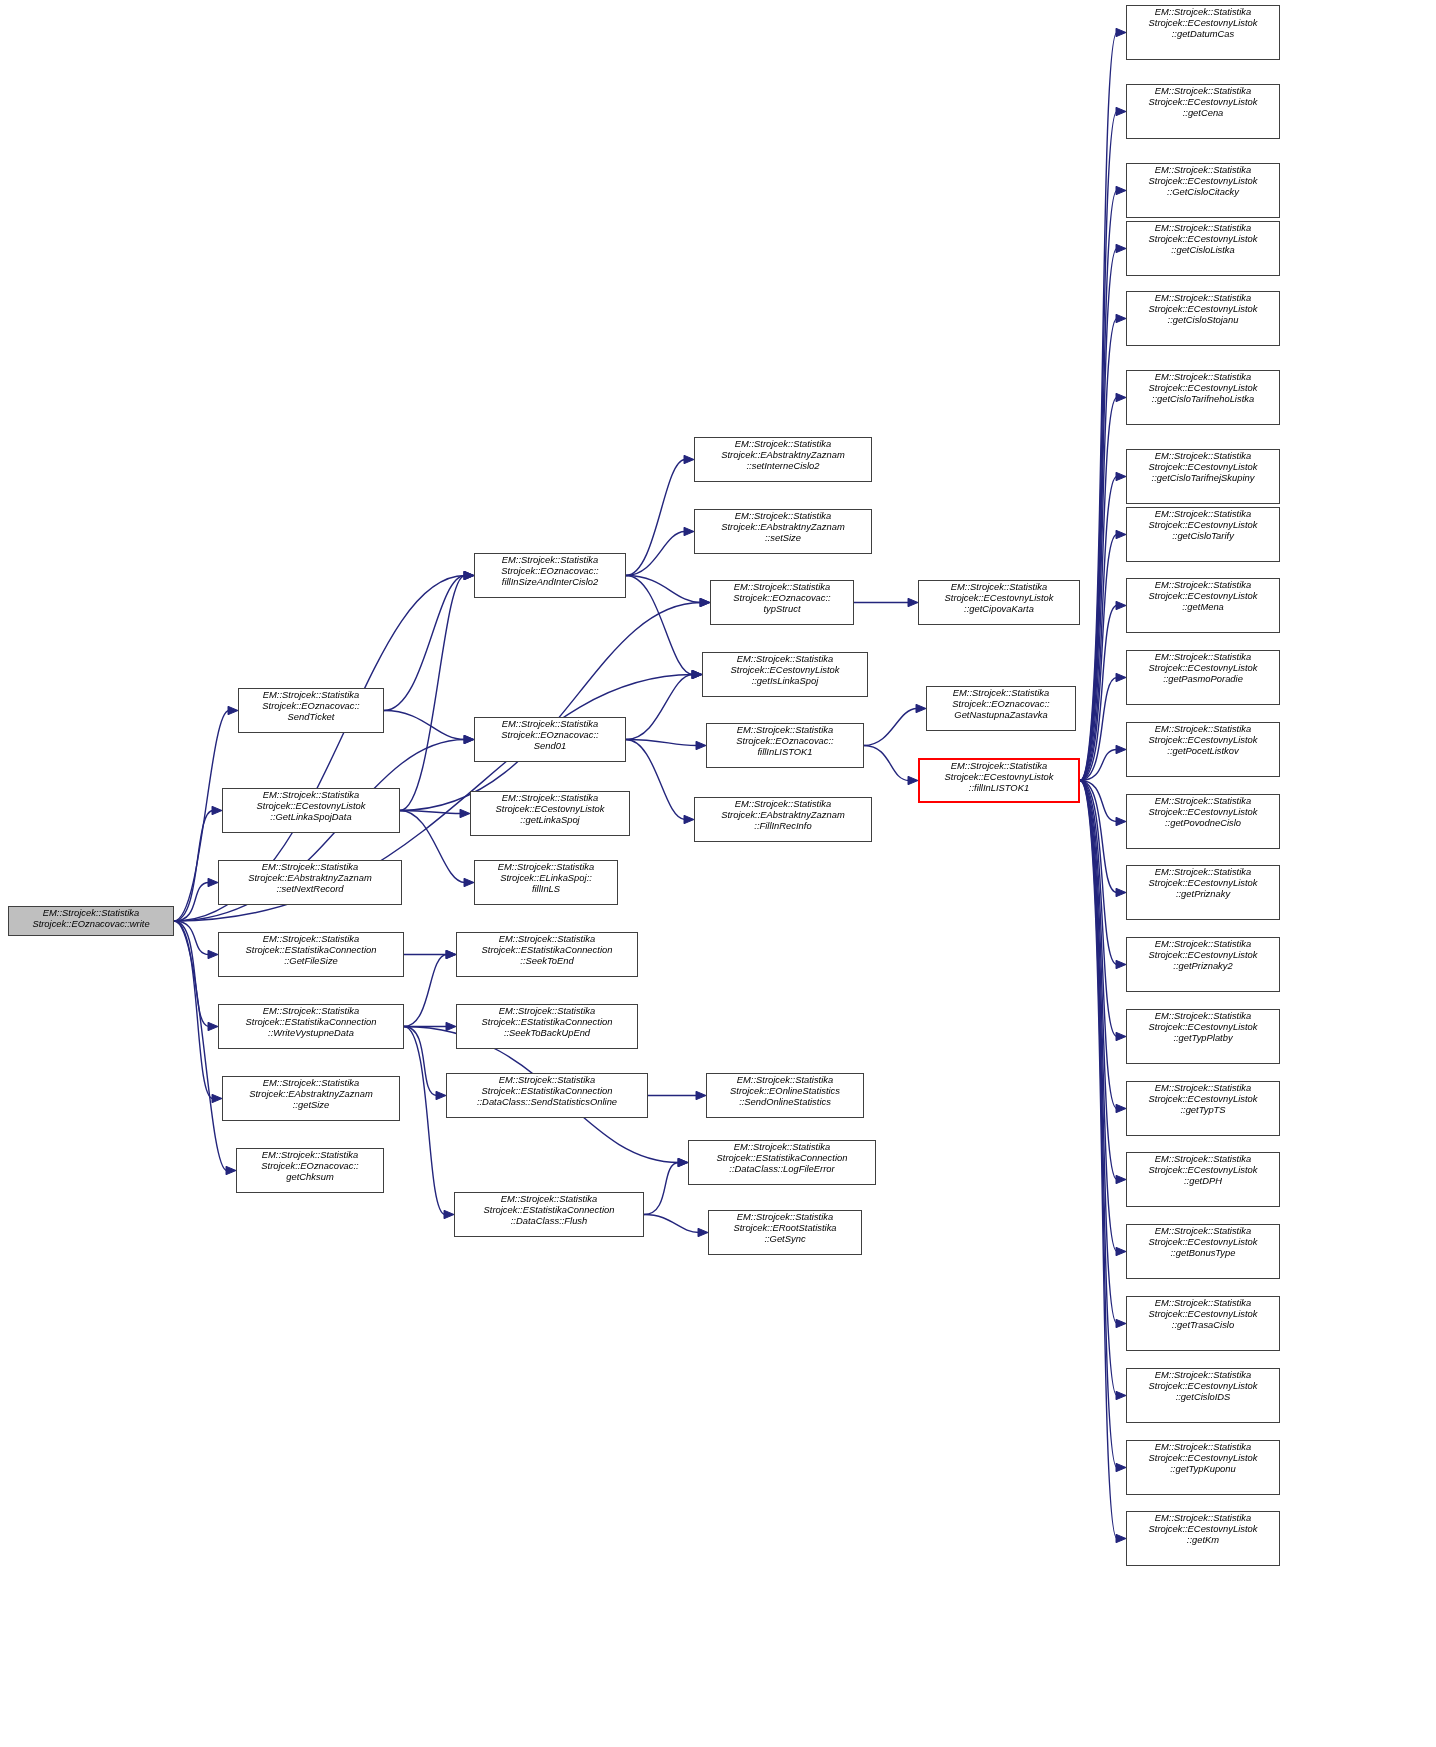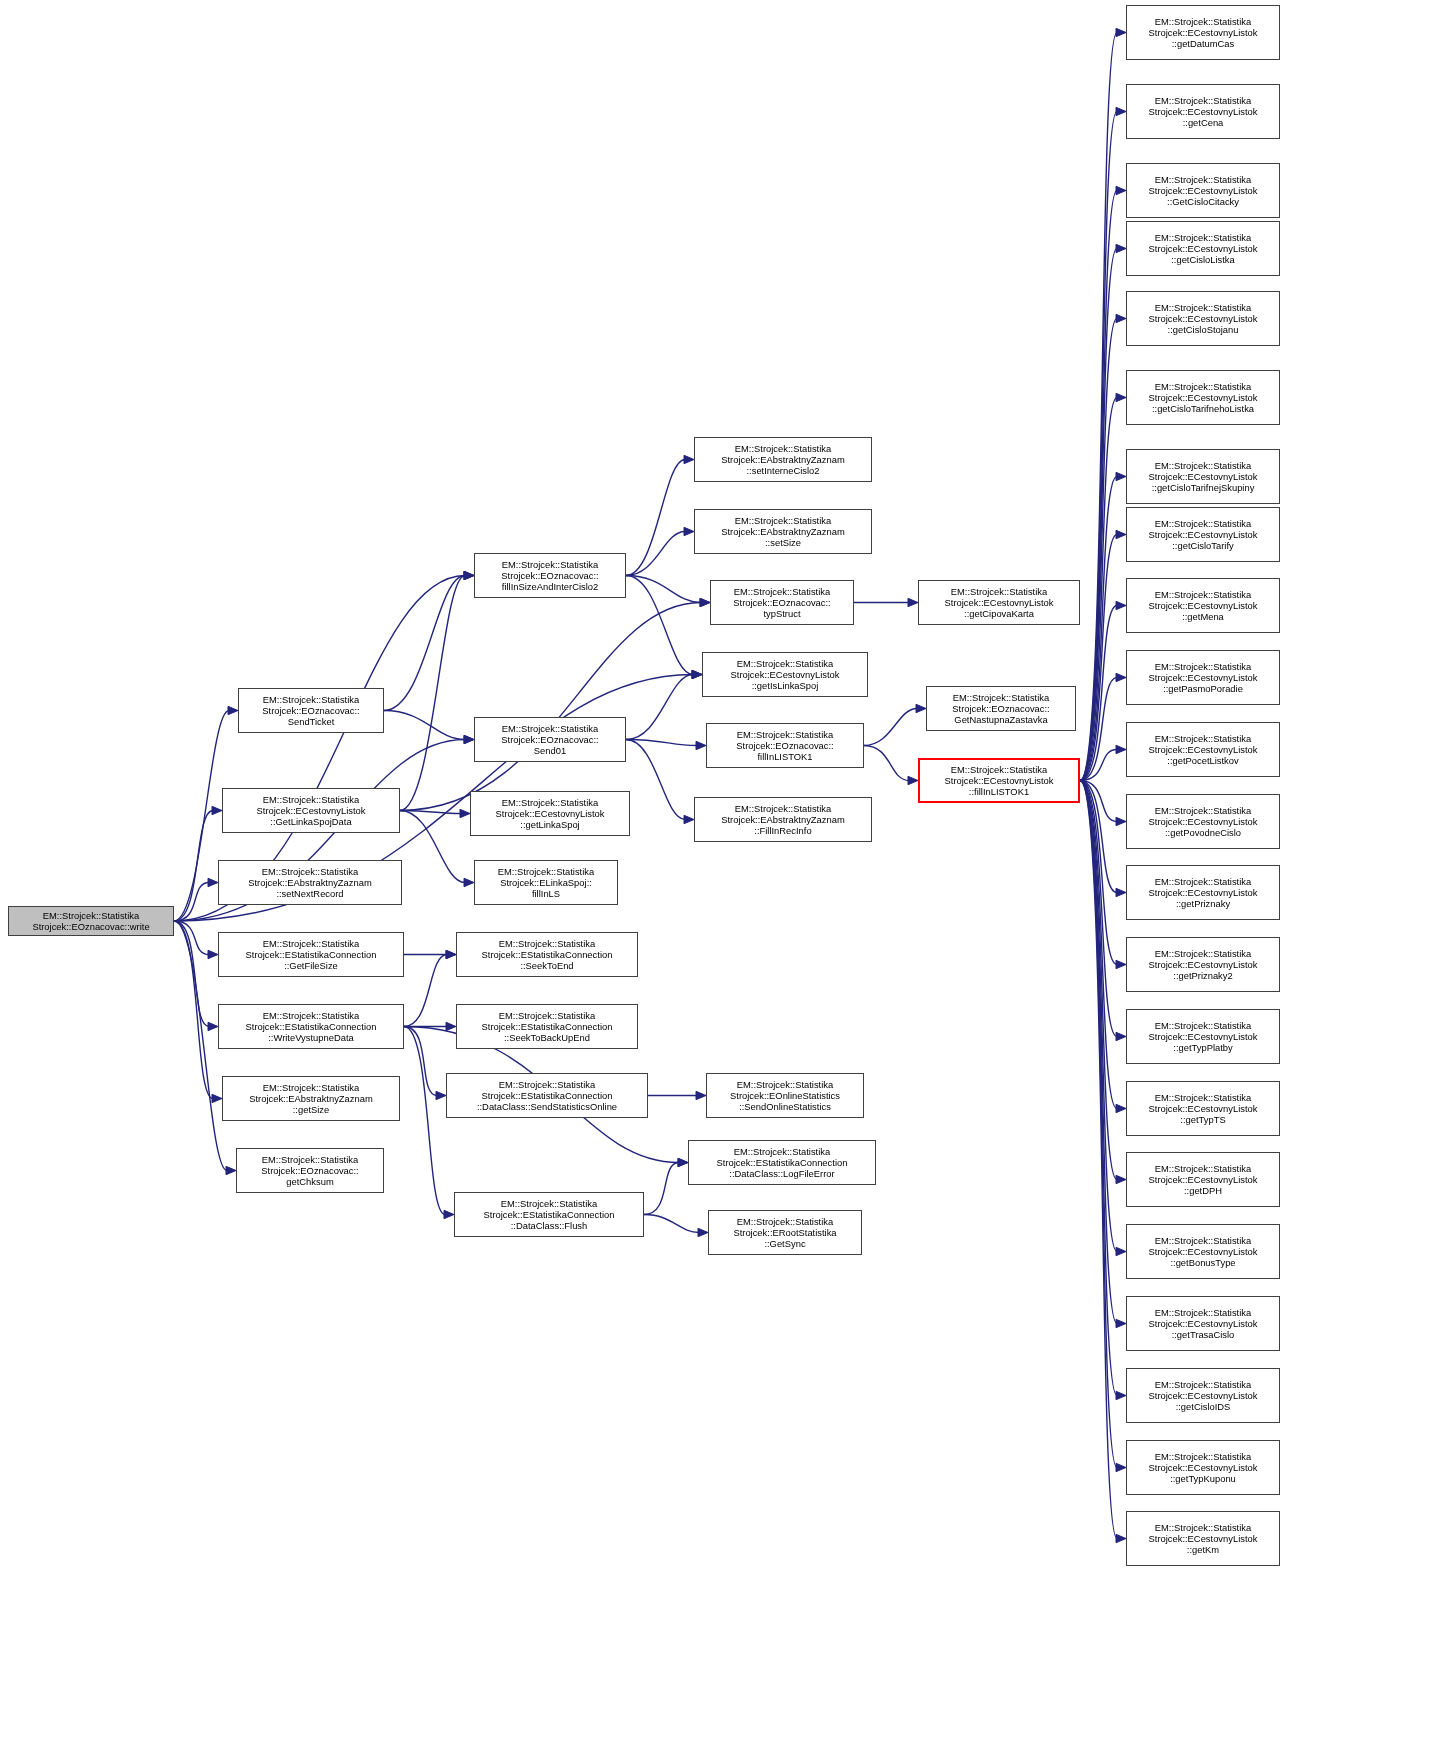--- a/index.html
+++ b/index.html
@@ -1,20 +1,20 @@
 <!DOCTYPE html>
 <html><head>
 <meta charset="utf-8">
 <style>
   html,body{margin:0;padding:0;background:#ffffff;}
   #canvas{position:relative;width:1436px;height:1747px;background:#fff;
           font-family:"Liberation Sans","DejaVu Sans",sans-serif;overflow:hidden;}
   .node{position:absolute;box-sizing:border-box;border:1px solid #404040;
-        background:#ffffff;display:flex;align-items:center;justify-content:center;
-        text-align:center;line-height:1.18;color:#000;white-space:pre-line;}
+        background:#ffffff;display:flex;align-items:flex-start;justify-content:center;
+        text-align:center;line-height:1.18;color:#000;white-space:pre-line;font-style:italic;}
   .node .lbl{display:block;padding:0 2px;}
   .node.root{background:#bfbfbf;border:1px solid #404040;}
   .node.hl{border:2px solid #ff0000;}
   svg.edges{position:absolute;left:0;top:0;width:1436px;height:1747px;
             pointer-events:none;overflow:visible;}
   svg.edges path{fill:none;stroke:#23257c;stroke-width:1.4;}
   svg.edges polygon{fill:#23257c;stroke:#23257c;}
 </style>
 </head>
 <body>

